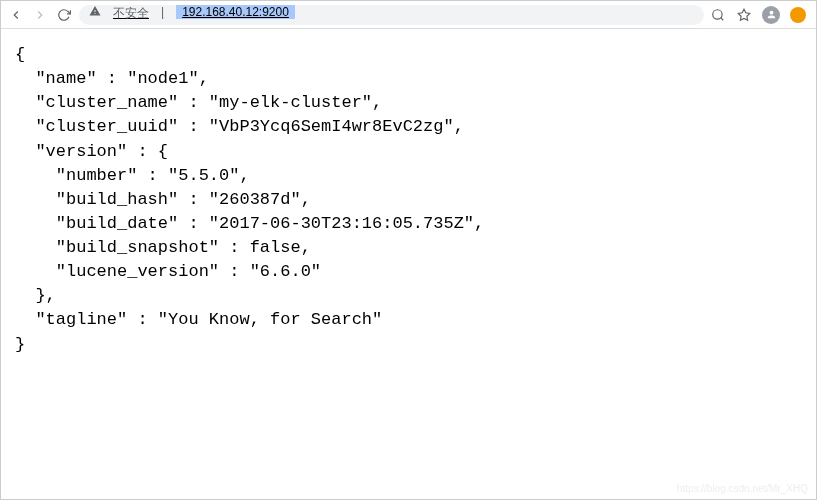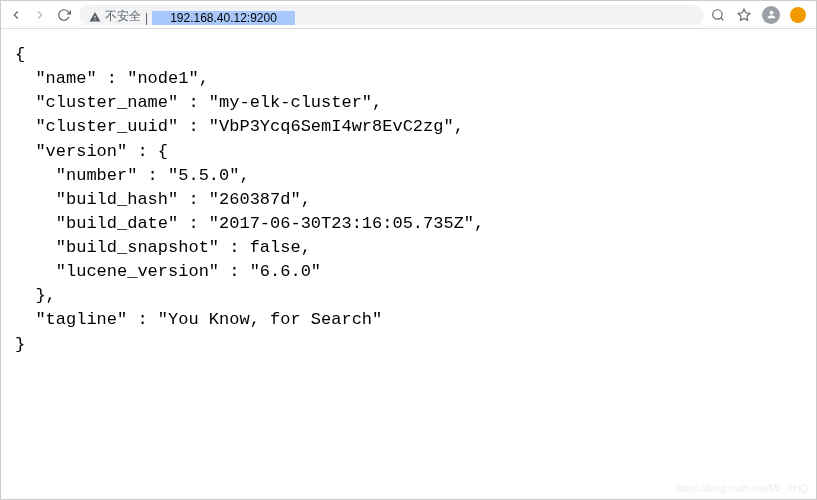--- a/index.html
+++ b/index.html
@@ -30,38 +30,39 @@
       cursor: pointer;
       font-size: 14px;
     }
     .nav-button.disabled { color: #bbb; }
     .url-container {
       flex: 1;
       height: 20px;
       background: #f1f3f4;
       border-radius: 12px;
       display: flex;
-      align-items: flex-end;
+      align-items: flex-start;
       padding: 0 10px;
-      gap: 4px;
+      gap: 12px;
       font-size: 12px;
+      text-decoration: underline;
     }
     .security-icon {
       color: #5f6368;
       font-size: 11px;
     }
     .security-text {
       color: #5f6368;
       font-size: 12px;
     }
     .separator { color: #5f6368; }
     .url-text {
       background: #a8c7fa;
       color: #000;
-      padding: 0 18px;
+      padding: 0 6px;
       font-size: 12px;
     }
     .toolbar-right {
       display: flex;
       align-items: center;
       gap: 10px;
       padding-right: 4px;
     }
     .toolbar-icon {
       width: 16px;

